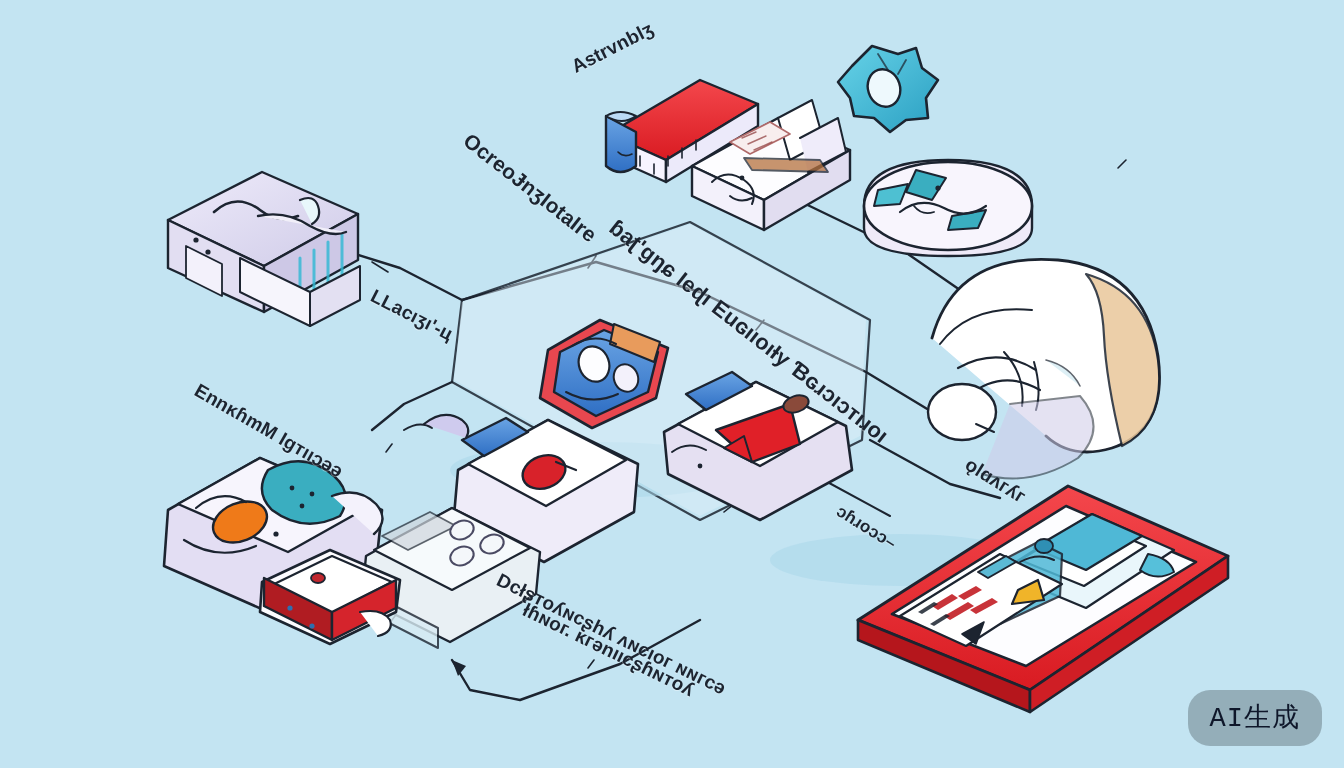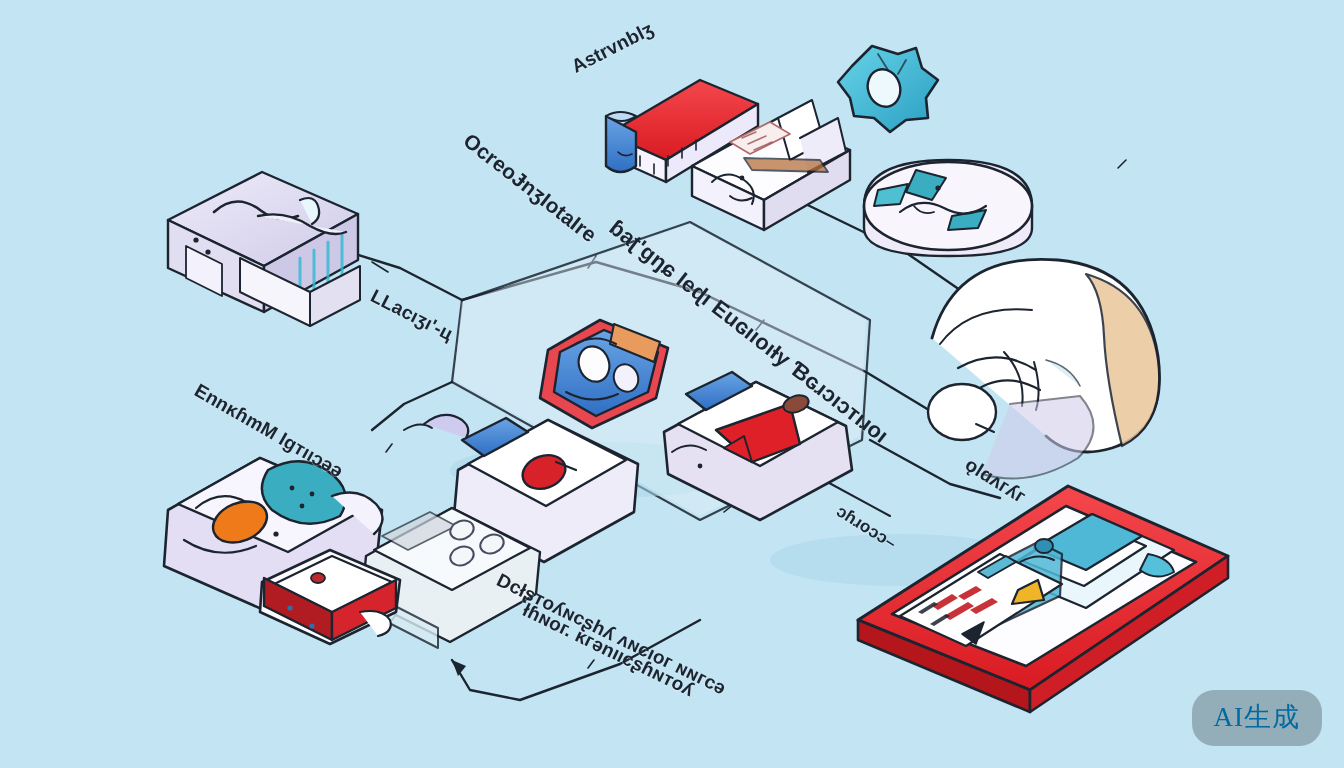--- a/index.html
+++ b/index.html
@@ -20,26 +20,26 @@
     white-space:nowrap;
     letter-spacing:.2px;
     text-shadow:0 1px 0 rgba(255,255,255,.35);
     pointer-events:none;
   }
 
   
   .watermark{
     position:absolute;right:22px;bottom:22px;
     background:rgba(120,140,150,.62);
-    color:#0369a1;
+    color:#0f172a;
     font-size:27px;
     letter-spacing:1px;
     padding:9px 22px 11px;
     border-radius:22px;
-    font-family:Liberation Serif, serif;
+    font-family:Liberation Mono, monospace;
   }
 </style>
 </head>
 <body style="background: rgb(195, 228, 242);">
 
 <div id="stage" style="background: rgb(195, 228, 242);">
 
   <svg class="layer" viewBox="0 0 1344 768">
     <g fill="none" stroke="#1c2430" stroke-width="2.4" stroke-linecap="round" stroke-linejoin="round">
 

